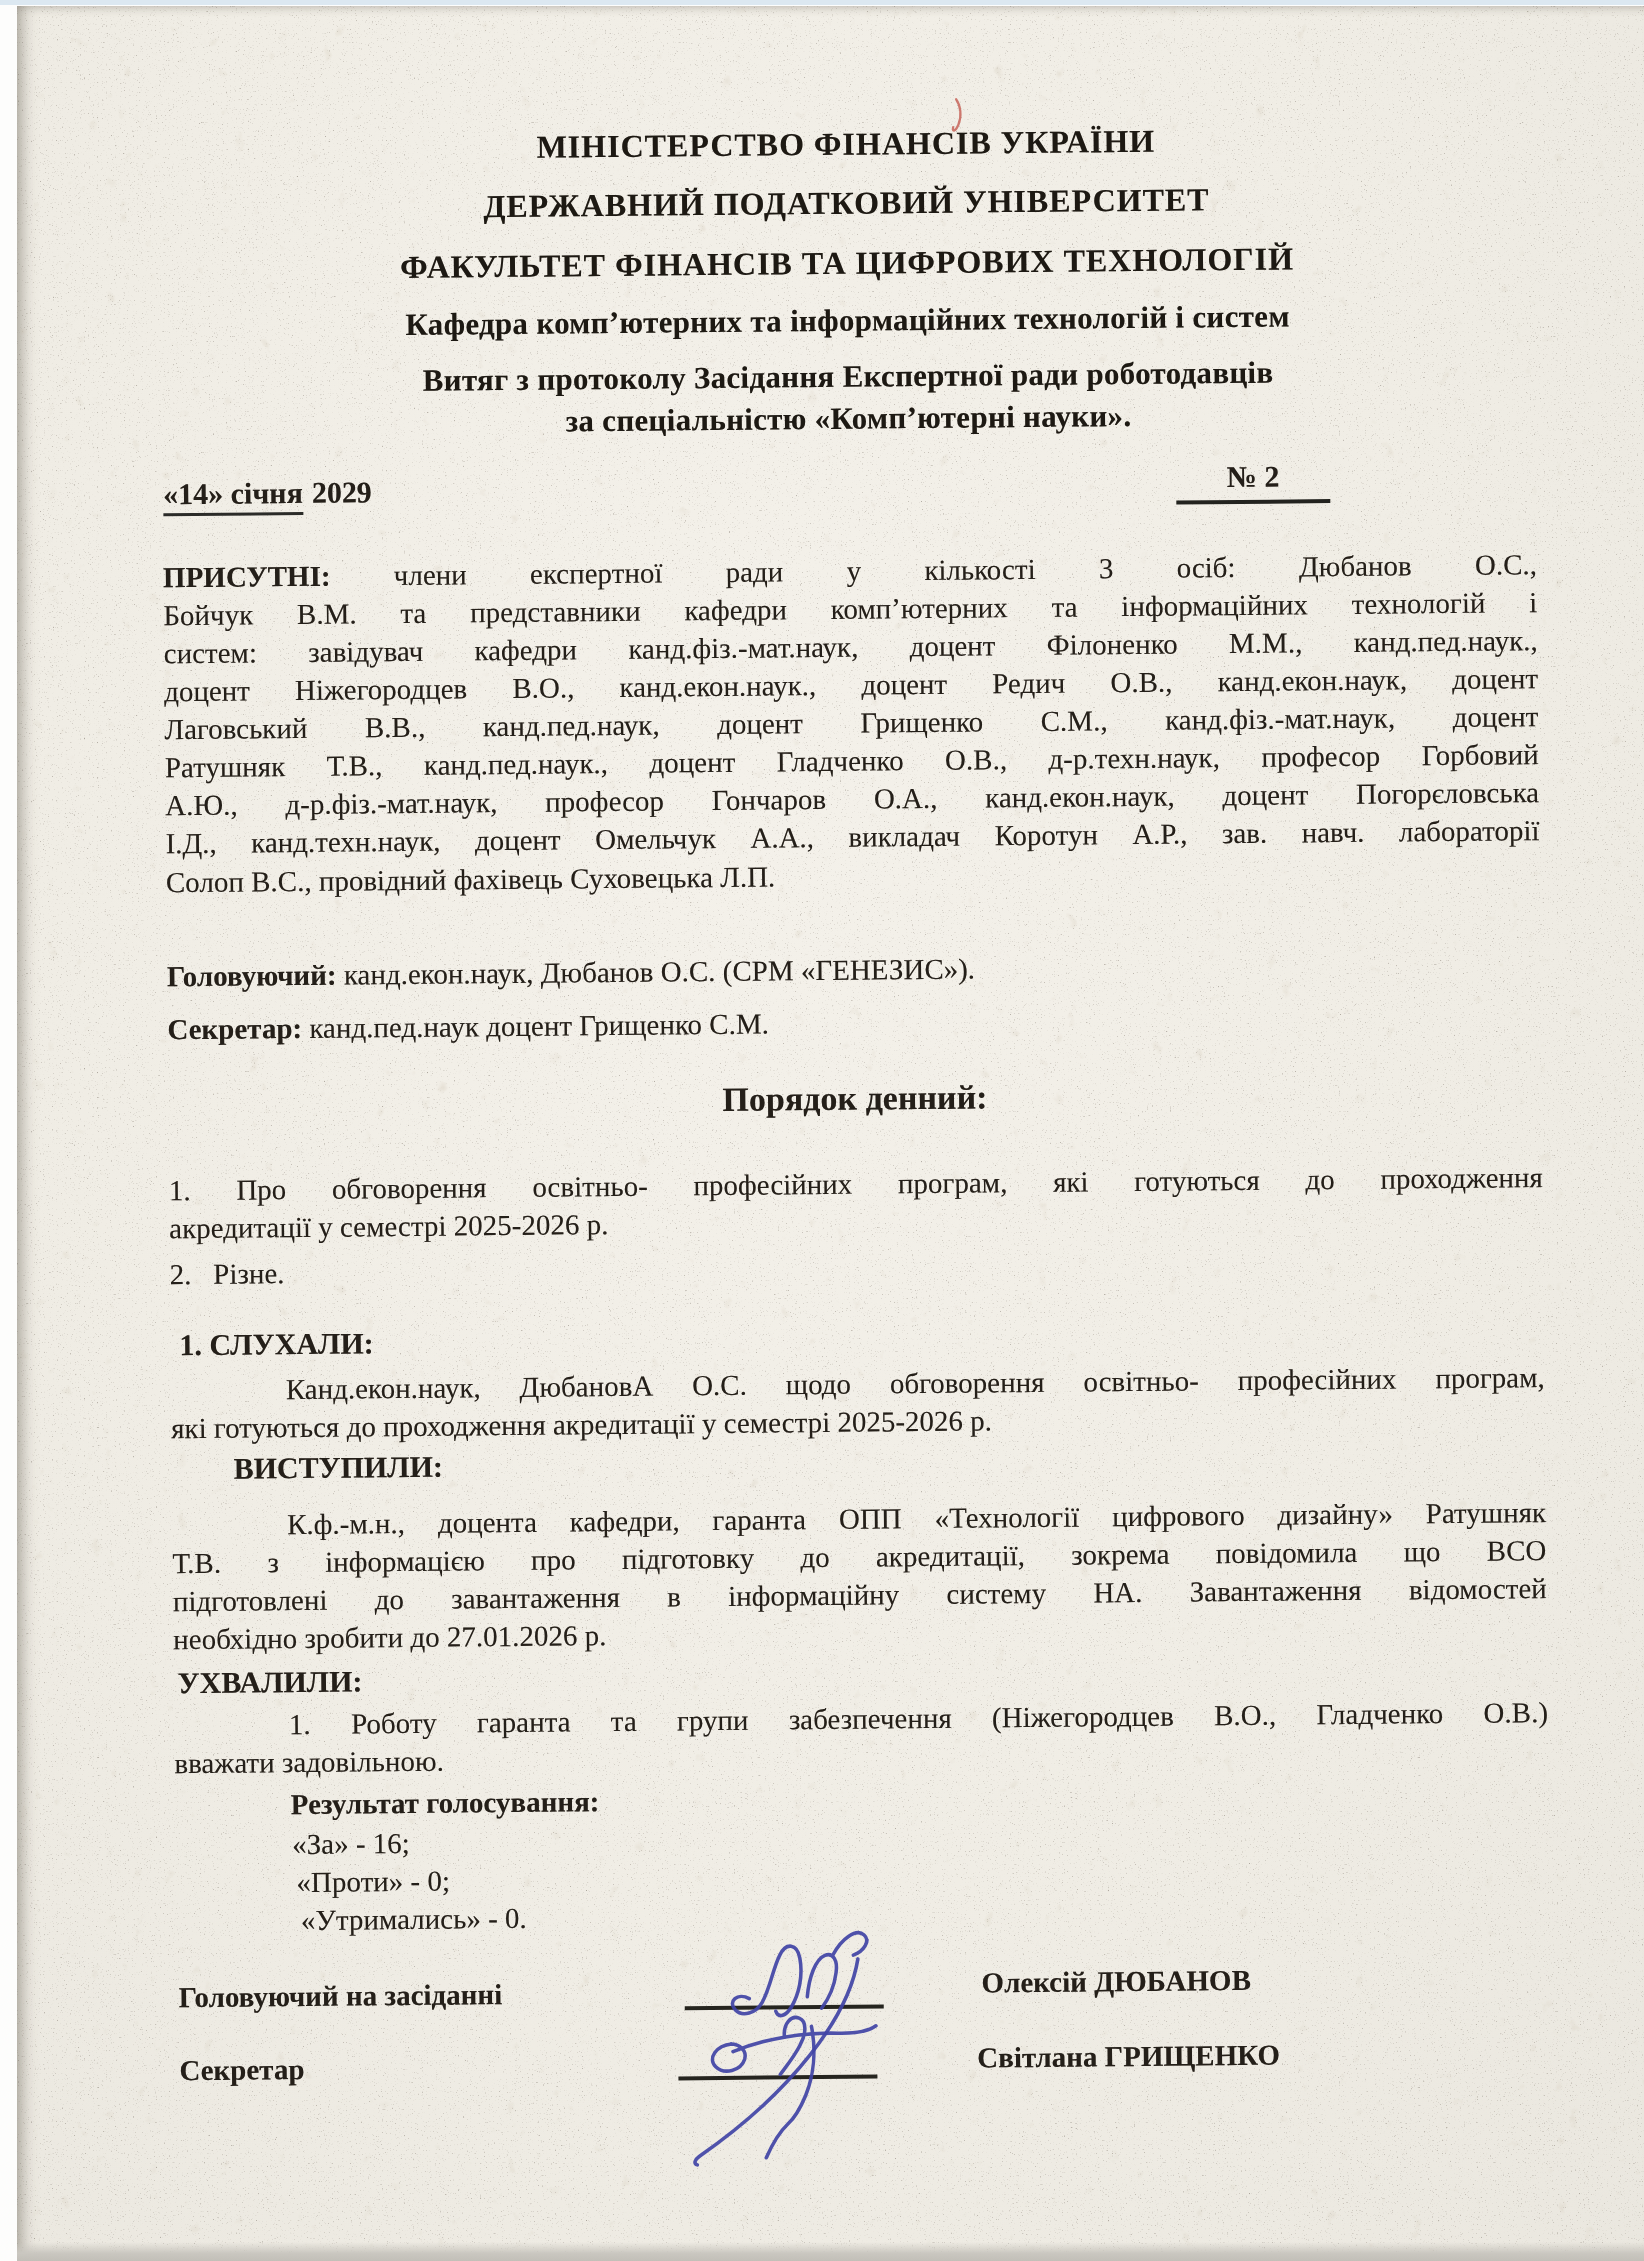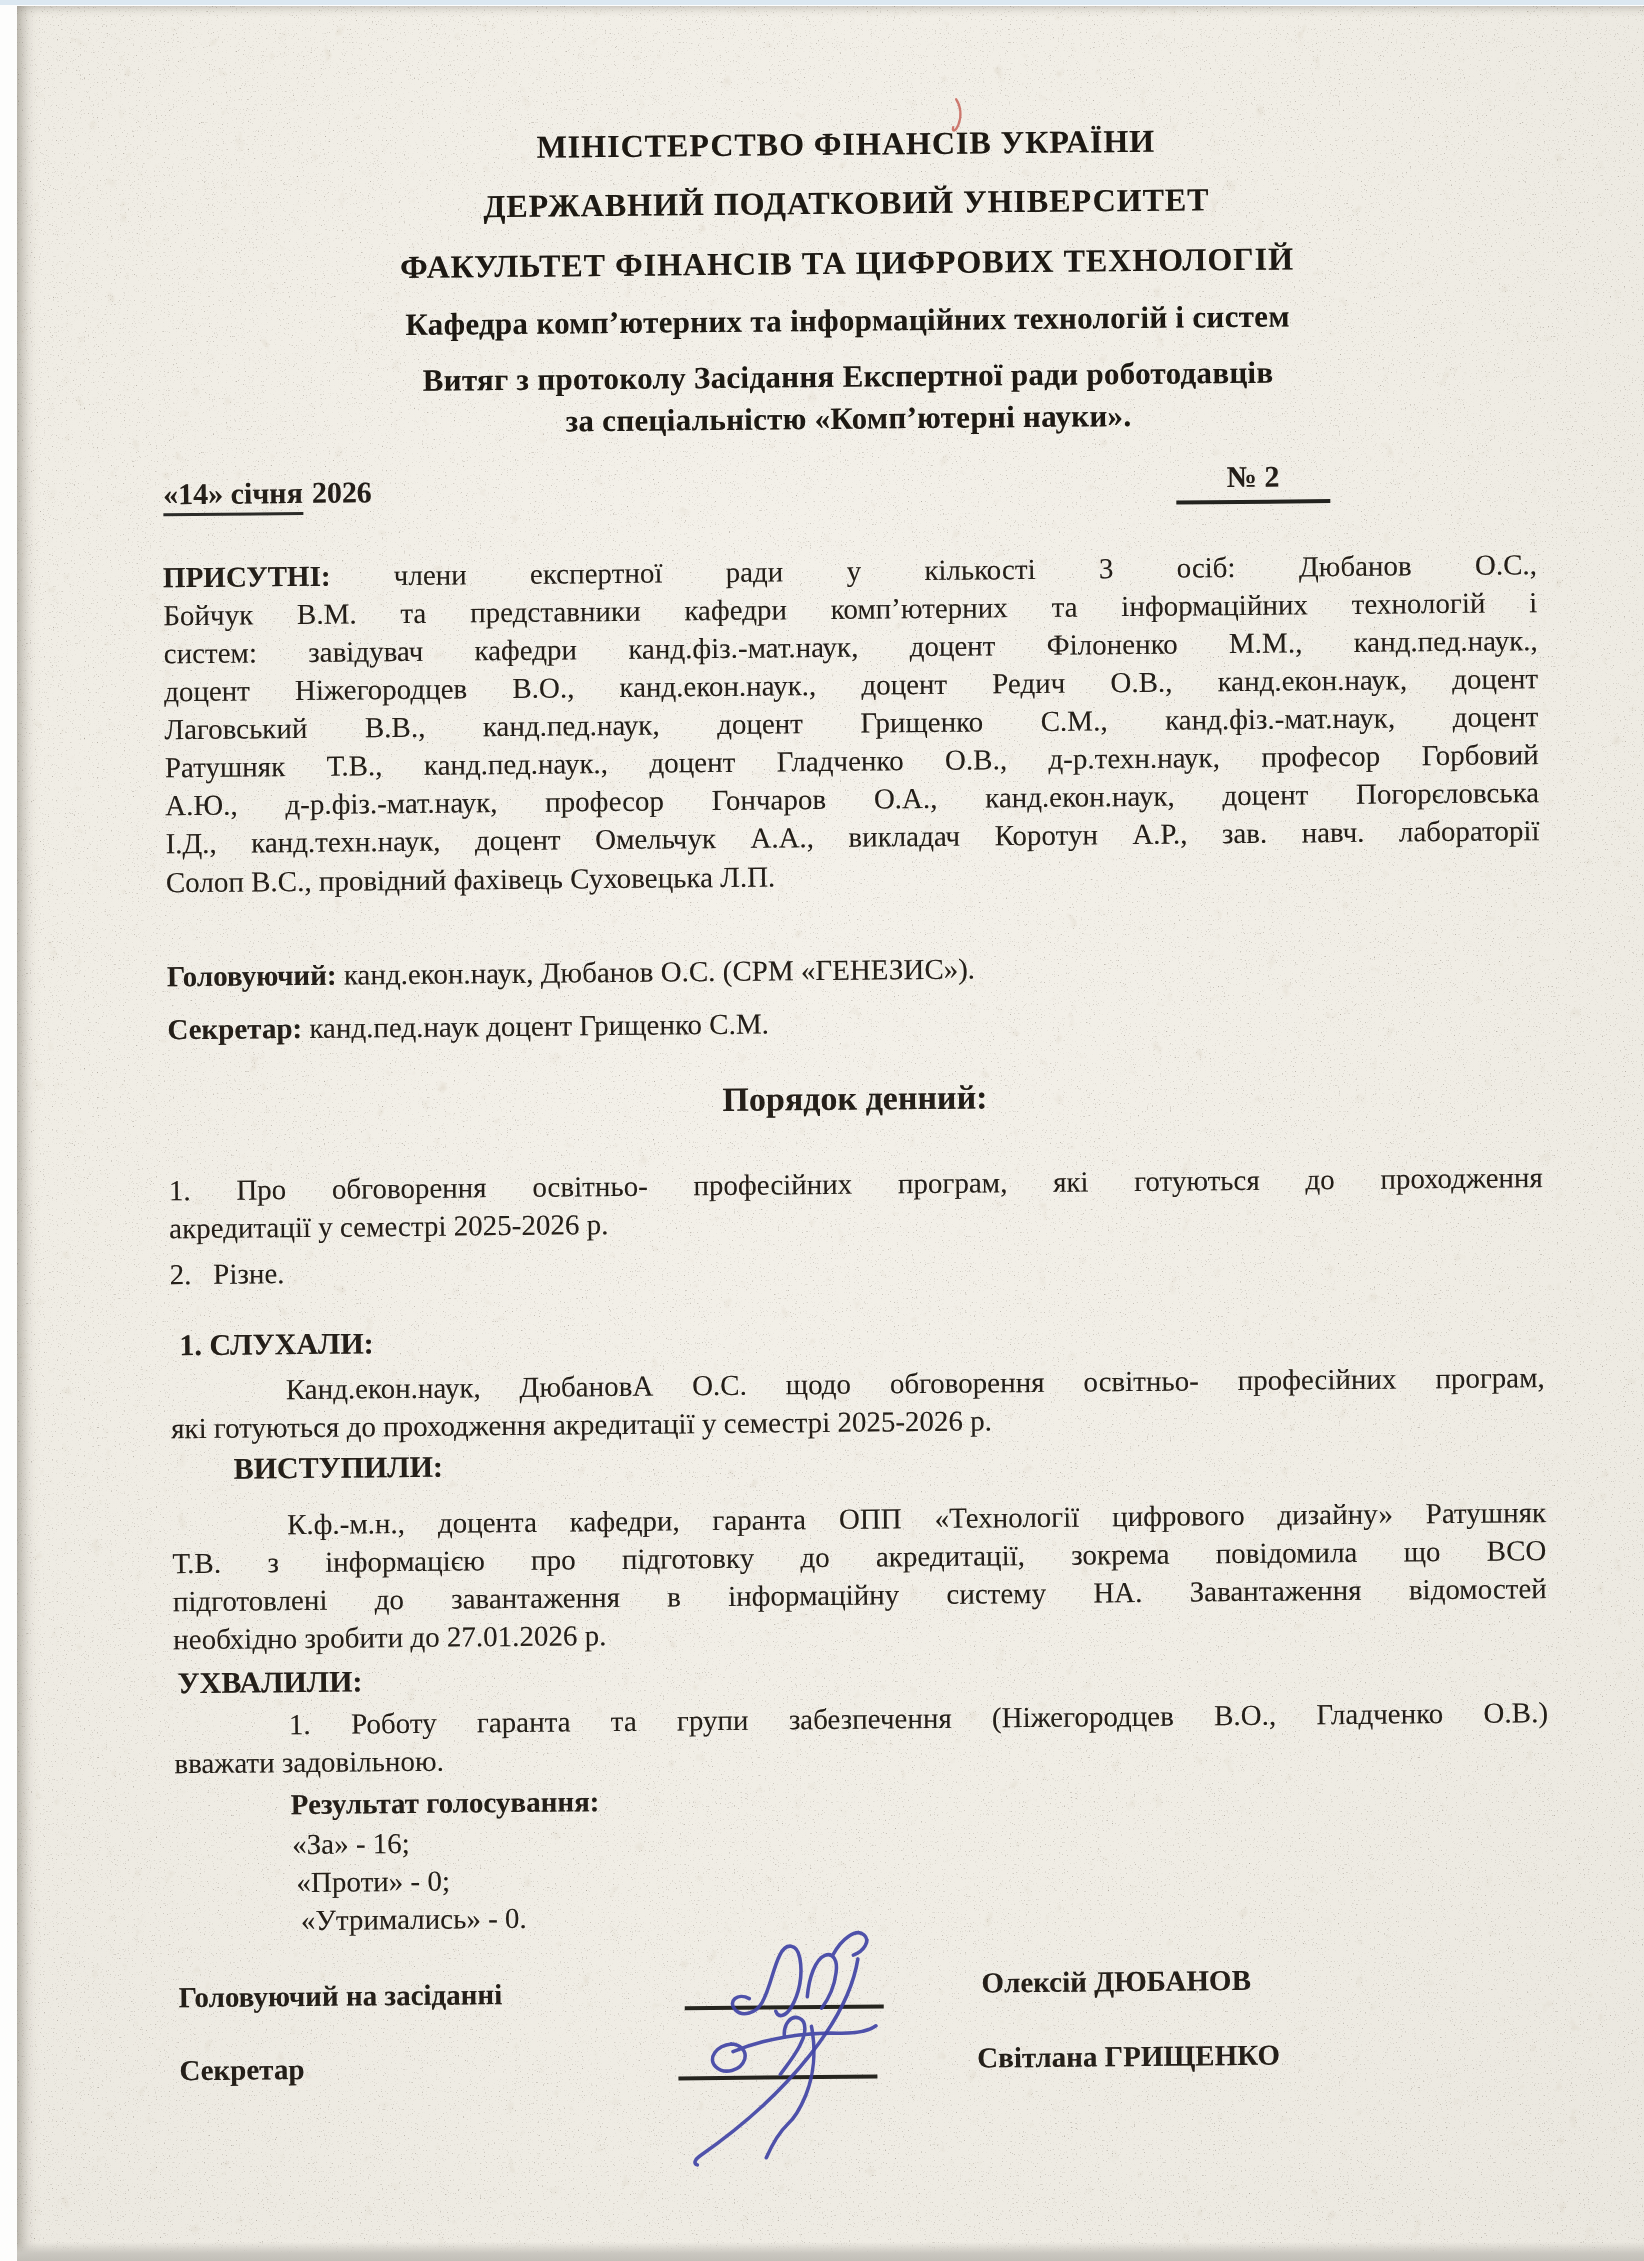--- a/index.html
+++ b/index.html
@@ -63,21 +63,21 @@
 
   <div class="abs ctr hdr" style="top:126px">МІНІСТЕРСТВО ФІНАНСІВ УКРАЇНИ</div>
   <div class="abs ctr hdr" style="top:185px">ДЕРЖАВНИЙ ПОДАТКОВИЙ УНІВЕРСИТЕТ</div>
   <div class="abs ctr hdr" style="top:245px">ФАКУЛЬТЕТ ФІНАНСІВ ТА ЦИФРОВИХ ТЕХНОЛОГІЙ</div>
   <div class="abs ctr hdr2" style="top:303px">Кафедра комп’ютерних та інформаційних технологій і систем</div>
 
   <div class="abs ctr hdr2" style="top:359px">Витяг з протоколу Засідання Експертної ради роботодавців</div>
   <div class="abs ctr hdr2" style="top:401px">за спеціальністю «Комп’ютерні науки».</div>
 
   <div class="abs b" style="top:471px;left:169px;font-size:30px;">
-    <span class="u-date">«14» січня</span><span style="margin-left:9px">2026</span>
+    <span class="u-date">«14» січня</span><span style="margin-left:9px">2029</span>
   </div>
   <div class="abs b num-box" style="top:464px;font-size:30px;">№ 2</div>
 
   <div class="abs body-line jl" style="top:552px"><span class="b">ПРИСУТНІ:</span> <span>члени експертної ради у кількості 3 осіб: Дюбанов О.С.,</span></div>
   <div class="abs body-line jl" style="top:590px">Бойчук В.М. та представники кафедри комп’ютерних та інформаційних технологій і</div>
   <div class="abs body-line jl" style="top:628px">систем: завідувач кафедри канд.фіз.-мат.наук, доцент Філоненко М.М., канд.пед.наук.,</div>
   <div class="abs body-line jl" style="top:666px">доцент Ніжегородцев В.О., канд.екон.наук., доцент Редич О.В., канд.екон.наук, доцент</div>
   <div class="abs body-line jl" style="top:704px">Лаговський В.В., канд.пед.наук, доцент Грищенко С.М., канд.фіз.-мат.наук, доцент</div>
   <div class="abs body-line jl" style="top:742px">Ратушняк Т.В., канд.пед.наук., доцент Гладченко О.В., д-р.техн.наук, професор Горбовий</div>
   <div class="abs body-line jl" style="top:780px">А.Ю., д-р.фіз.-мат.наук, професор Гончаров О.А., канд.екон.наук, доцент Погорєловська</div>

